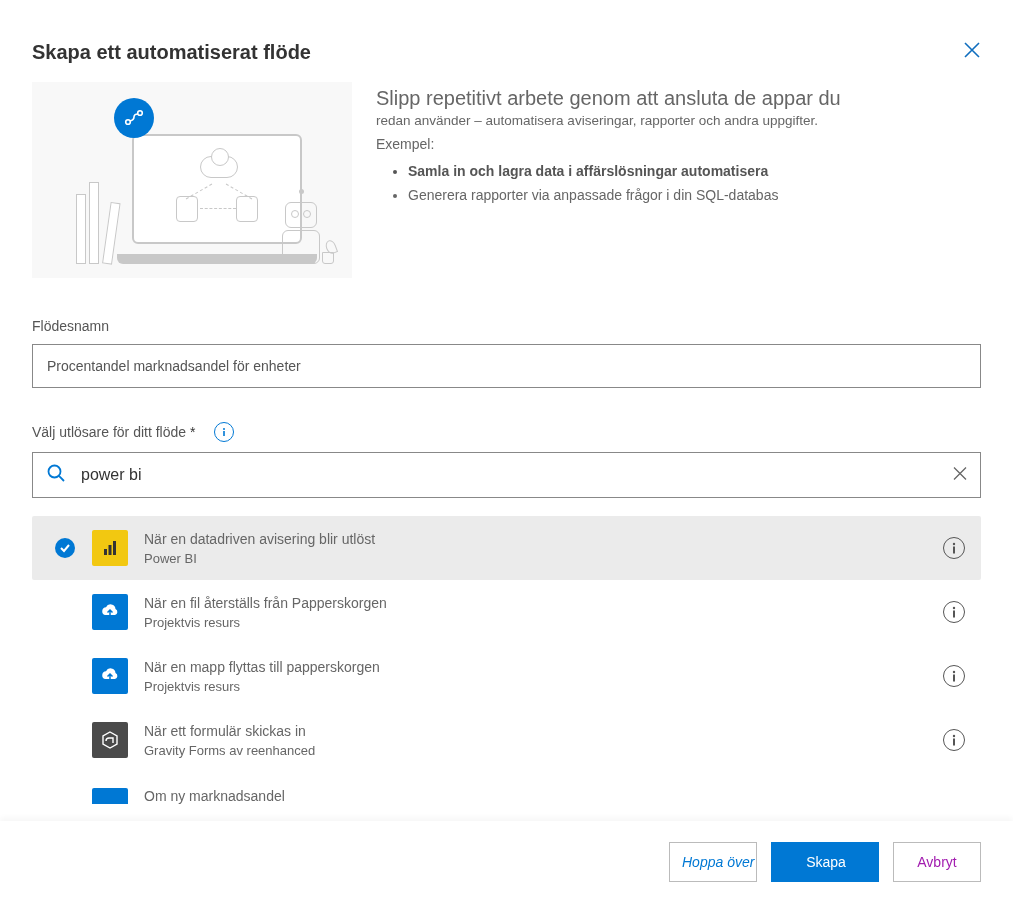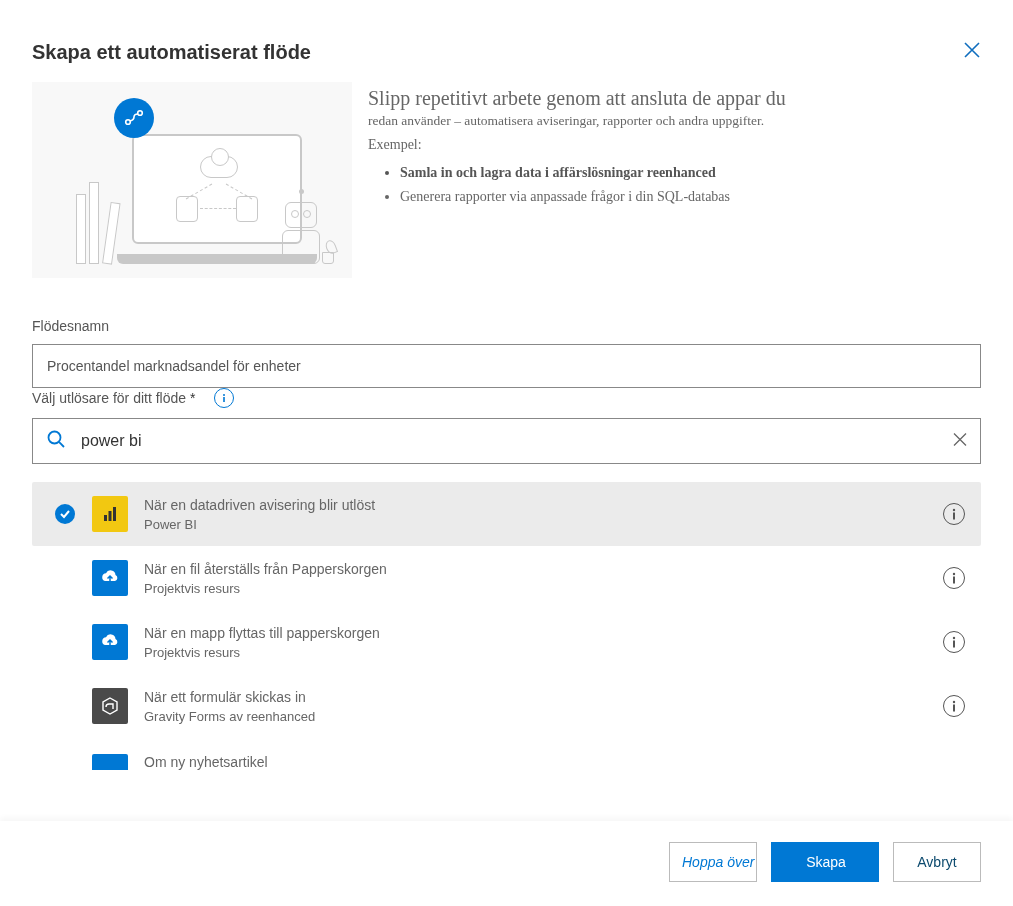--- a/index.html
+++ b/index.html
@@ -37,23 +37,22 @@
     font-weight: 600;
     color: #333;
   }
   .close-btn {
     color: #106ebe;
     cursor: pointer;
     font-size: 18px;
   }
   .hero {
     display: flex;
-    gap: 16px;
+    gap: 24px;
     margin-bottom: 40px;
-    font-family: Liberation Serif, serif;
   }
   .hero-illustration {
     width: 320px;
     height: 196px;
     background: #f8f8f8;
     flex-shrink: 0;
     position: relative;
   }
   .hero-text { flex:1; padding-top: 4px; }
   .hero-heading {
@@ -91,21 +90,21 @@
   }
   .text-input {
     width: 100%;
     height: 44px;
     border: 1px solid #888;
     font-size: 14px;
     padding: 0 14px;
     color: #555;
     font-family: inherit;
   }
-  .field-group { }
+  .field-group { margin-bottom: 34px; }
   .info-icon {
     display:inline-flex;
     width:20px;height:20px;
     border:1.5px solid #0078d4;
     border-radius:50%;
     align-items:center;justify-content:center;
     color:#0078d4;
     font-size:11px;
     font-weight:700;
     margin-left:14px;
@@ -204,21 +203,21 @@
   }
   .btn {
     height:40px;
     min-width:88px;
     padding:0 20px;
     font-size:14px;
     font-family:inherit;
     cursor:pointer;
     border:1px solid #bbb;
     background:#fff;
-    color:#0c4a6e;
+    color:#a21caf;
   }
   .btn-skip {
     border:1px solid #bbb;
     color:#0078d4;
     overflow:hidden;
     max-width:84px;
     white-space:nowrap;
     text-align:left;
     padding:1px 12px;
     font-style:italic;
@@ -354,21 +353,21 @@
         <div class="plant">
           <div class="plant-leaf"></div>
             <div class="plant-pot"></div>
         </div>
       </div>
       <div class="hero-text">
         <div class="hero-heading">Slipp repetitivt arbete genom att ansluta de appar du</div>
         <div class="hero-sub">redan använder – automatisera aviseringar, rapporter och andra uppgifter.</div>
         <div class="hero-example-label">Exempel:</div>
         <ul class="hero-example-list">
-          <li class="bold">Samla in och lagra data i affärslösningar reenhanced</li>
+          <li class="bold">Samla in och lagra data i affärslösningar automatisera</li>
           <li>Generera rapporter via anpassade frågor i din SQL-databas</li>
         </ul>
       </div>
     </div>
 
     <div class="field-group">
       <div class="field-label">Flödesnamn</div>
       <input class="text-input" value="Procentandel marknadsandel för enheter" style="">
     </div>
 
@@ -493,21 +492,21 @@
               </svg>
           </div>
         </div>
 
         <div class="trigger-row" style="padding-bottom:0;">
           <div class="sel-col">
               <div class="radio-empty"></div>
             </div>
           <div class="trigger-icon ic-inoreader" style="height:16px;border-radius:2px 2px 0 0;"></div>
           <div class="trigger-texts">
-            <div class="trigger-title">Om ny nyhetsartikel</div>
+            <div class="trigger-title">Om ny marknadsandel</div>
           </div>
         </div>
 
       </div>
     </div>
 
     <div class="spacer-bottom"></div>
   </div>
 
   <div class="footer">

